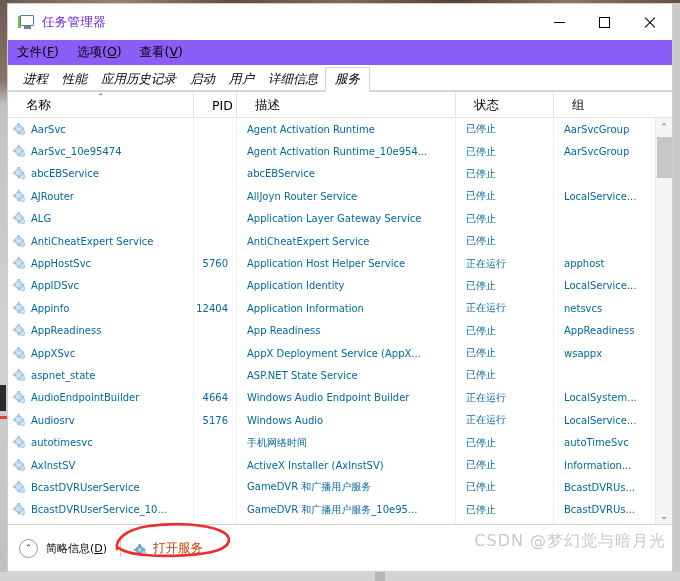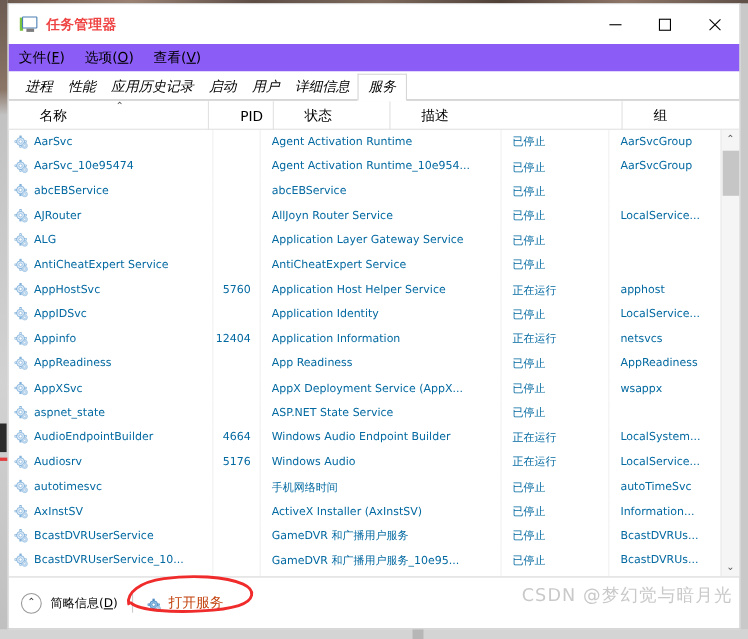--- a/index.html
+++ b/index.html
@@ -109,24 +109,23 @@
     background: #7d7d7d;
   }
   .app-icon .sidebar-b {
     position: absolute;
     left: 0; top: 1px;
     width: 3px; height: 12px;
     background: #79c23f;
   }
   .title-text {
     font-size: 12.5px;
-    color: #ef4444;
+    color: #6d28d9;
     letter-spacing: .3px;
     white-space: nowrap;
-    font-weight: bold;
   }
   .win-buttons { display: flex; height: 36px; flex: 0 0 auto; }
   .win-btn {
     width: 45px; height: 36px;
     display: flex; align-items: center; justify-content: center;
     cursor: default;
   }
   .glyph-min { width: 11px; height: 1px; background: #000; }
   .glyph-max { width: 11px; height: 11px; border: 1px solid #000; }
   .glyph-close { position: relative; width: 13px; height: 13px; }
@@ -209,27 +208,26 @@
     position: relative;
     flex: 0 0 auto;
     border-bottom: 1px solid #e2e2e2;
     background: #ffffff;
   }
   .hcell {
     font-size: 12.5px;
     color: #000;
     display: flex;
     align-items: center;
-    padding-left: 8px;
+    padding-left: 18px;
     border-right: 1px solid #e2e2e2;
     position: relative;
     cursor: default;
     white-space: nowrap;
     height: 26px;
-    margin-left: 20px;
   }
   .sort-arrow {
     position: absolute;
     left: 50%;
     top: 1px;
     transform: translateX(-50%);
     font-size: 9px;
     color: #5a5a5a;
     line-height: 9px;
   }
@@ -416,22 +414,22 @@
   </div>
 
   <div id="table-area">
 
     <div id="header-row">
       <div class="hcell c-name">
         <span>名称</span>
         <span class="sort-arrow">⌃</span>
       </div>
       <div class="hcell c-pid">PID</div>
+      <div class="hcell c-desc">描述</div>
       <div class="hcell c-status">状态</div>
-      <div class="hcell c-desc">描述</div>
       <div class="hcell c-group">组</div>
       <div class="hspacer"></div>
     </div>
 
     <div id="rows-viewport">
         <div class="row">
           <div class="cell c-name">
             <span class="gear"><svg width="13" height="13" viewBox="0 0 16 16">
       <circle cx="7" cy="7" r="4.4" fill="#dceaf7" stroke="#7fb0da" stroke-width="0.9"></circle>
       <circle cx="7" cy="7" r="1.9" fill="#ffffff" stroke="#7fb0da" stroke-width="0.8"></circle>

